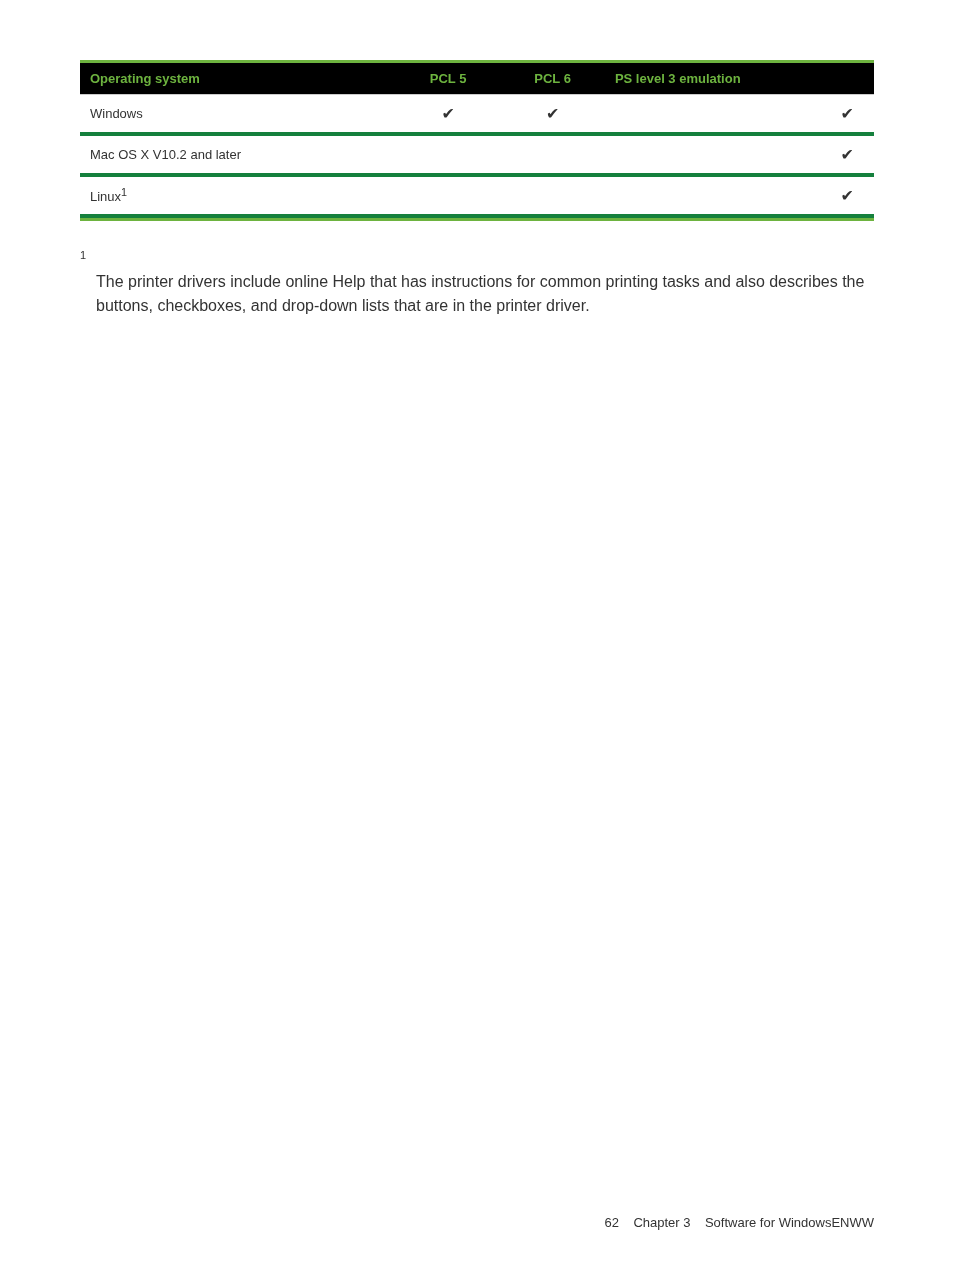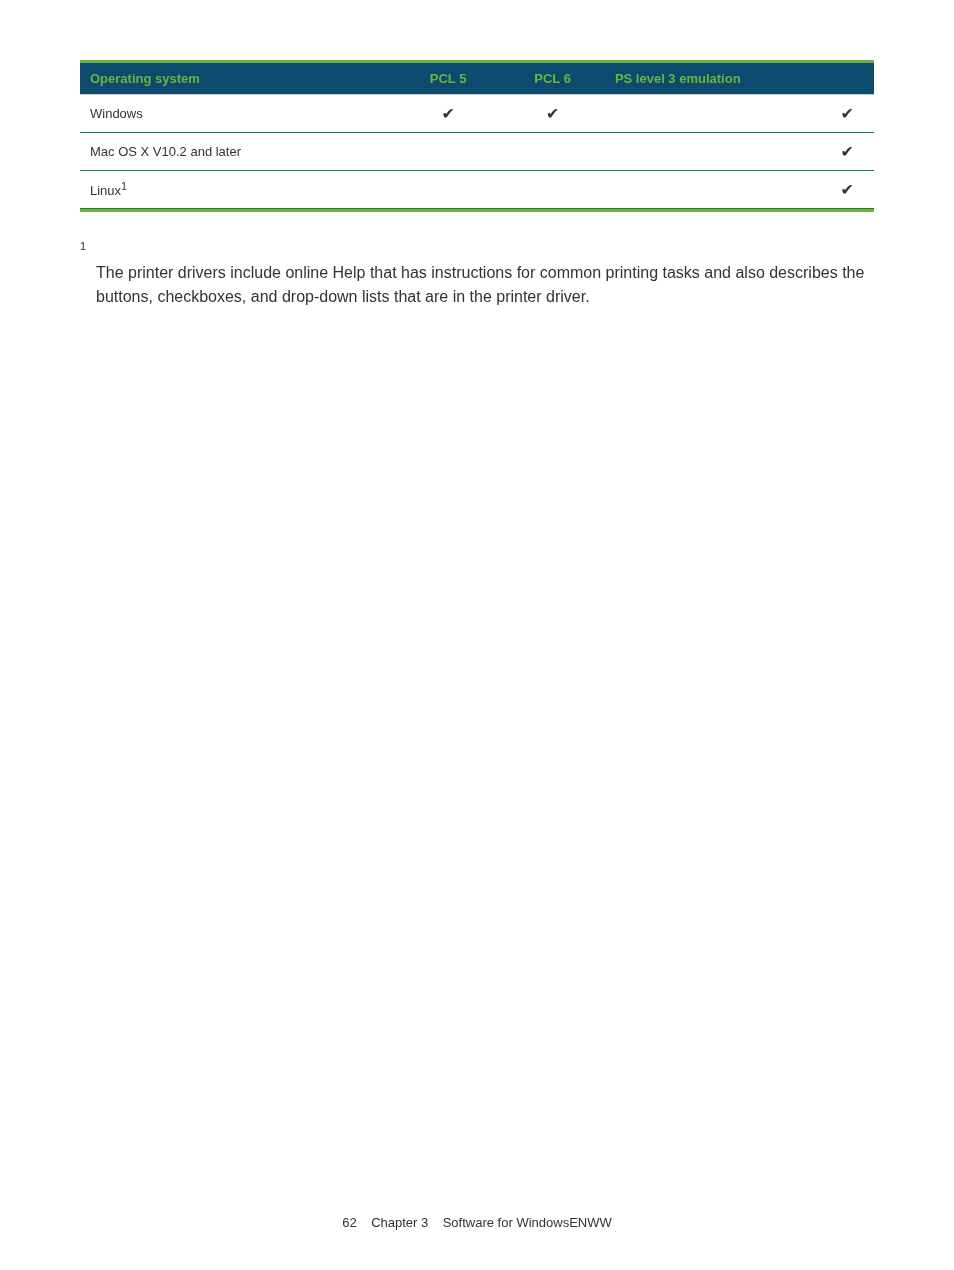--- a/index.html
+++ b/index.html
@@ -36,38 +36,38 @@
       margin-bottom: 0;
     }
 
     table {
       width: 100%;
       border-collapse: collapse;
       margin-bottom: 0;
     }
 
     thead tr {
-      background-color: #0c4a6e;
+      background-color: #000000;
       border-bottom: 1px solid #cccccc;
     }
 
     thead th {
       padding: 8px 10px;
       text-align: left;
       font-size: 13px;
       font-weight: bold;
       color: #6db33f;
     }
 
     thead th.center {
       text-align: center;
     }
 
     tbody tr {
-      border-bottom: 1px solid #15803d;
+      border-bottom: 4px solid #15803d;
     }
 
     tbody td {
       padding: 9px 10px;
       font-size: 13px;
       color: #333333;
     }
 
     tbody td.center {
       text-align: center;
@@ -117,21 +117,21 @@
       margin-top: 2px;
       padding-left: 16px;
     }
 
     .page-footer {
       position: absolute;
       bottom: 40px;
       left: 80px;
       right: 80px;
       display: flex;
-      justify-content: center;
+      justify-content: flex-end;
       align-items: center;
       font-size: 13px;
       color: #333333;
     }
 
     .check-mark {
       font-size: 16px;
       color: #333333;
     }
   </style>

